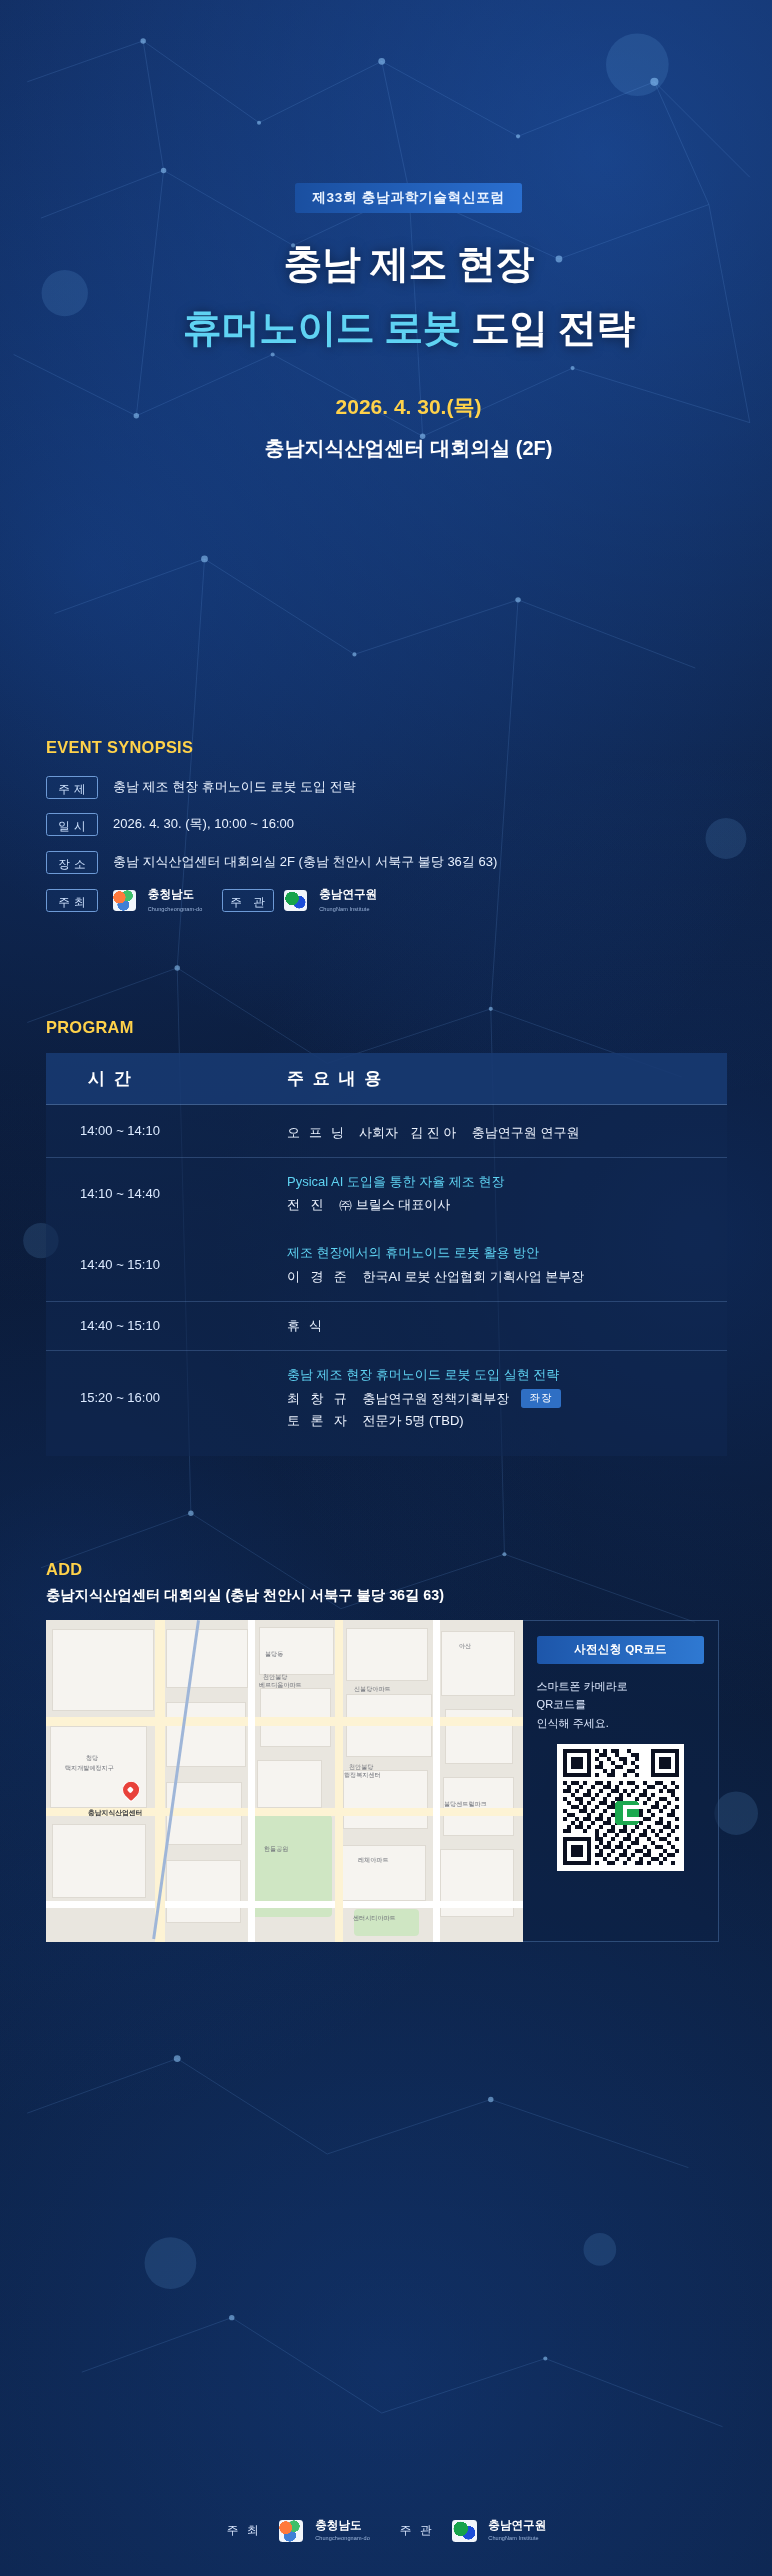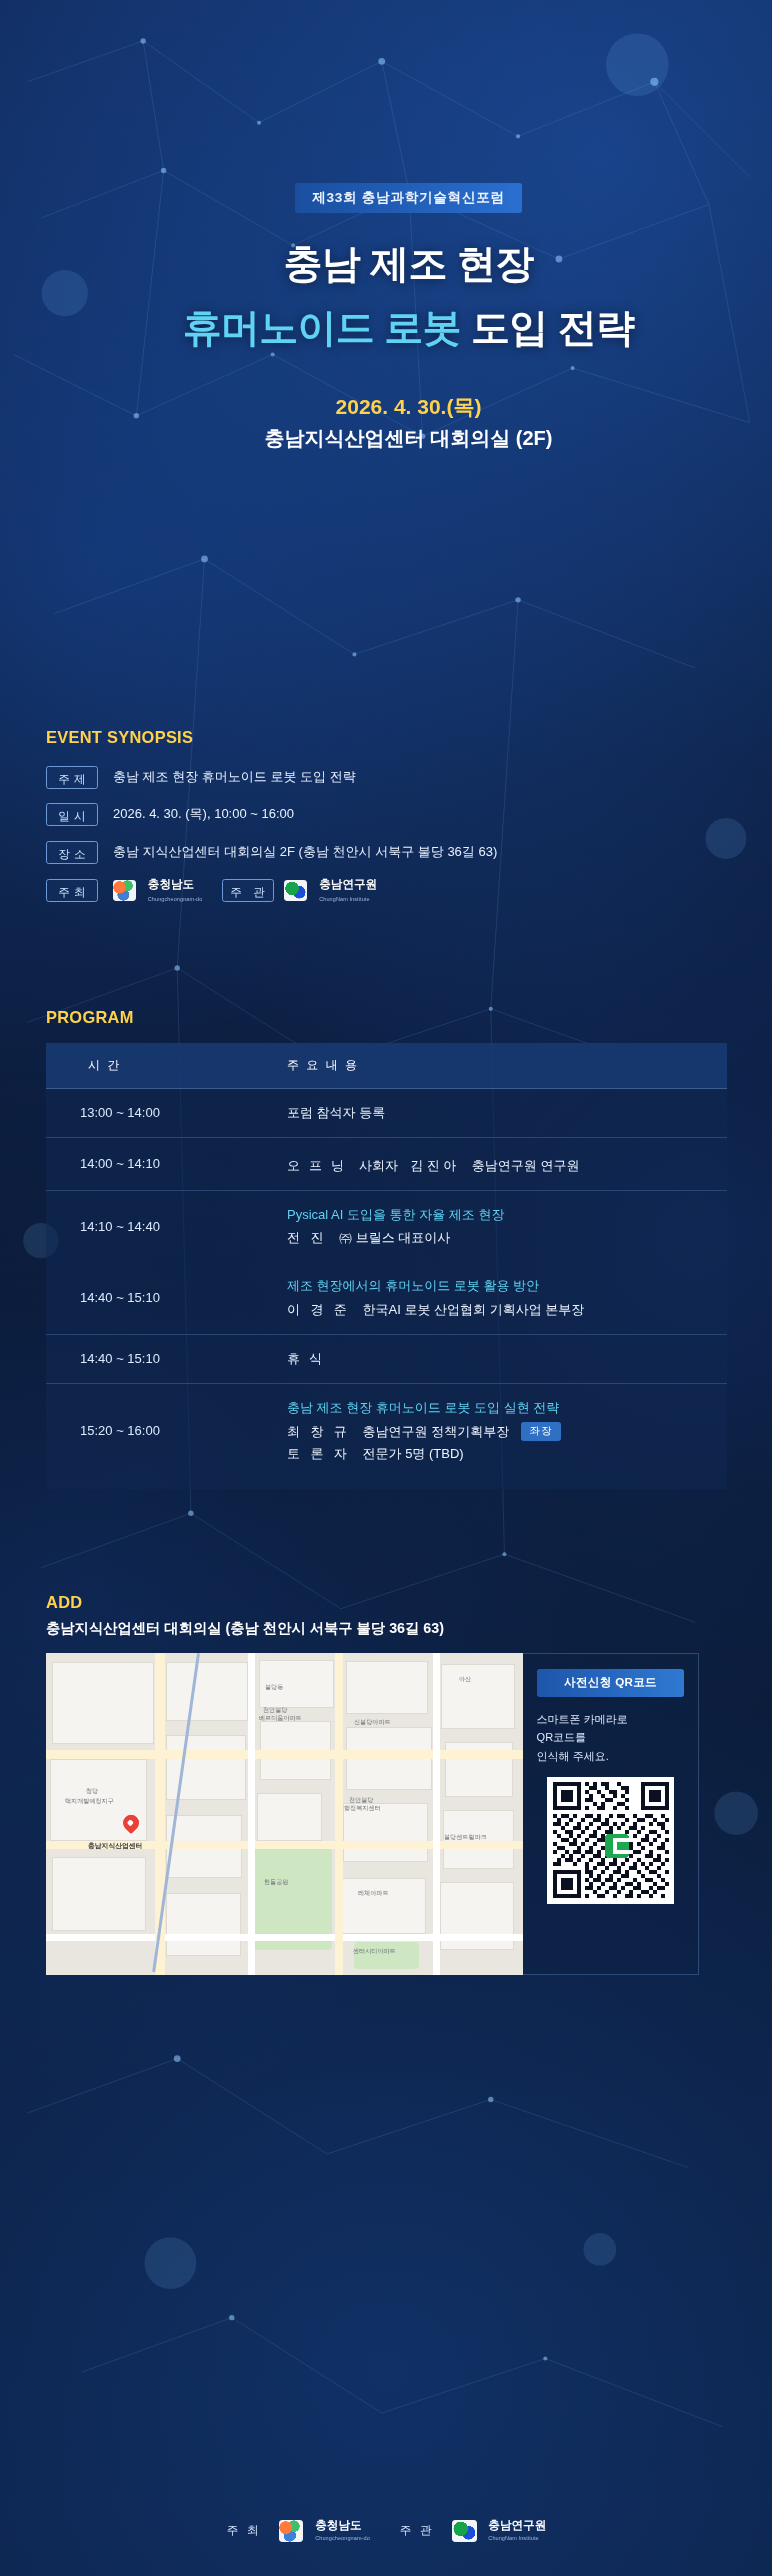--- a/index.html
+++ b/index.html
@@ -53,21 +53,21 @@
   }
   .title2 .hl { color: #5fd3f3; }
   .title2 .wt { color: #ffffff; }
   .dateline {
     margin-top: 38px;
     color: #ffd24a;
     font-size: 21px;
     font-weight: bold;
   }
   .placeline {
-    margin-top: 4px;
+    margin-top: 14px;
     color: #ffffff;
     font-size: 20px;
     font-weight: bold;
   }
 
   
   .section { position: relative; padding: 0 46px; }
   .sec-title {
     color: #ffd24a;
     font-size: 16.4px;
@@ -131,22 +131,22 @@
   #program { margin-top: 102px; }
   .ptable {
     margin-top: 16.4px;
     width: 100%;
     border-collapse: collapse;
     background: rgba(16,40,82,.55);
   }
   .ptable th {
     background: rgba(26,62,120,.75);
     color: #ffffff;
-    font-size: 12px;
-    font-weight: normal;
+    font-size: 17px;
+    font-weight: bold;
     padding: 13.6px 0;
     text-align: left;
     letter-spacing: 2px;
     border-bottom: 0.7px solid rgba(120,165,225,.45);
   }
   .ptable th.c1 { width: 204px; padding-left: 42px; }
   .ptable th.c2 { padding-left: 37px; }
   .ptable td {
     padding: 15px 0;
     border-bottom: 0.7px solid rgba(110,150,205,.30);
@@ -237,21 +237,21 @@
     border-radius: 1.4px;
   }
   .pin-label {
     position: absolute;
     color: #33363c;
     font-size: 6.8px;
     font-weight: bold;
     white-space: nowrap;
   }
   .qr-panel {
-    width: 176px;
+    width: 196px;
     height: 322px;
     background: rgba(12,32,68,.55);
     border: 0.7px solid rgba(110,155,215,.35);
     border-left: none;
     padding: 15px 13.6px;
     display: flex;
     flex-direction: column;
     align-items: center;
   }
   .qr-title {
@@ -412,26 +412,20 @@
 
     <table class="ptable">
       <thead>
         <tr>
           <th class="c1">시 간</th>
           <th class="c2">주 요 내 용</th>
         </tr>
       </thead>
       <tbody>
 
-        <tr>
-          <td class="c1">13:00 ~ 14:00</td>
-          <td class="c2">
-            <div class="ev-title plain">포럼 참석자 등록</div>
-          </td>
-        </tr>
 
         <tr>
           <td class="c1">14:00 ~ 14:10</td>
           <td class="c2">
             <div class="ev-line">
               <span class="ev-title">오 프 닝</span>
               <span class="ev-affil">사회자</span>
               <span class="ev-name">김진아</span>
               <span class="ev-affil">충남연구원 연구원</span>
             </div>

